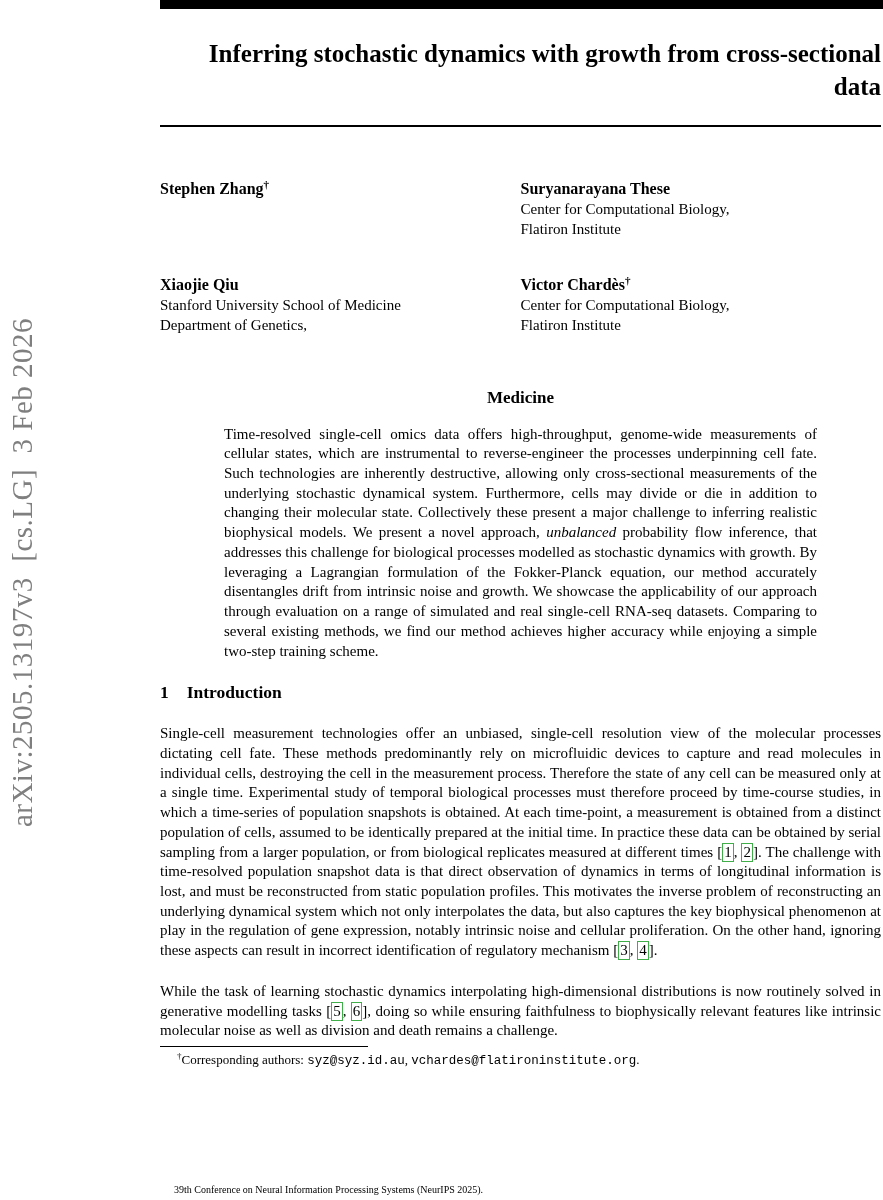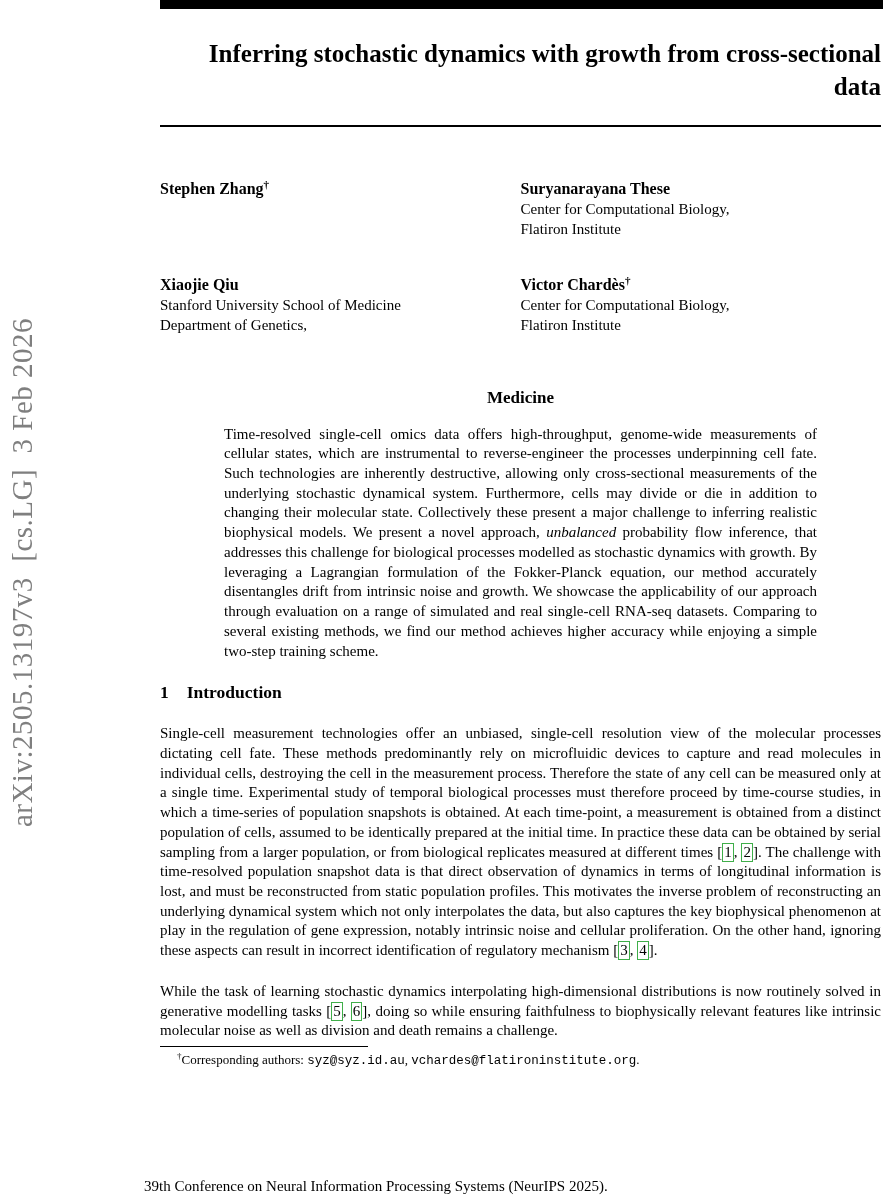--- a/index.html
+++ b/index.html
@@ -101,22 +101,22 @@
   }
   .footnote-text {
     font-size: 13px;
     line-height: 1.3;
     text-indent: 17px;
   }
   .footnote-text sup { font-size: 9px; }
   .mono { font-family: "Liberation Mono", monospace; font-size: 12.5px; }
   .page-footer {
     position: absolute;
-    left: 144px; bottom: 5px;
-    font-size: 15px;
+    left: 174px; bottom: 5px;
+    font-size: 10px;
   }
 </style>
 </head>
 <body>
 
 <div class="page">
 
   <div class="topbar"></div>
 
   <div class="watermark">

